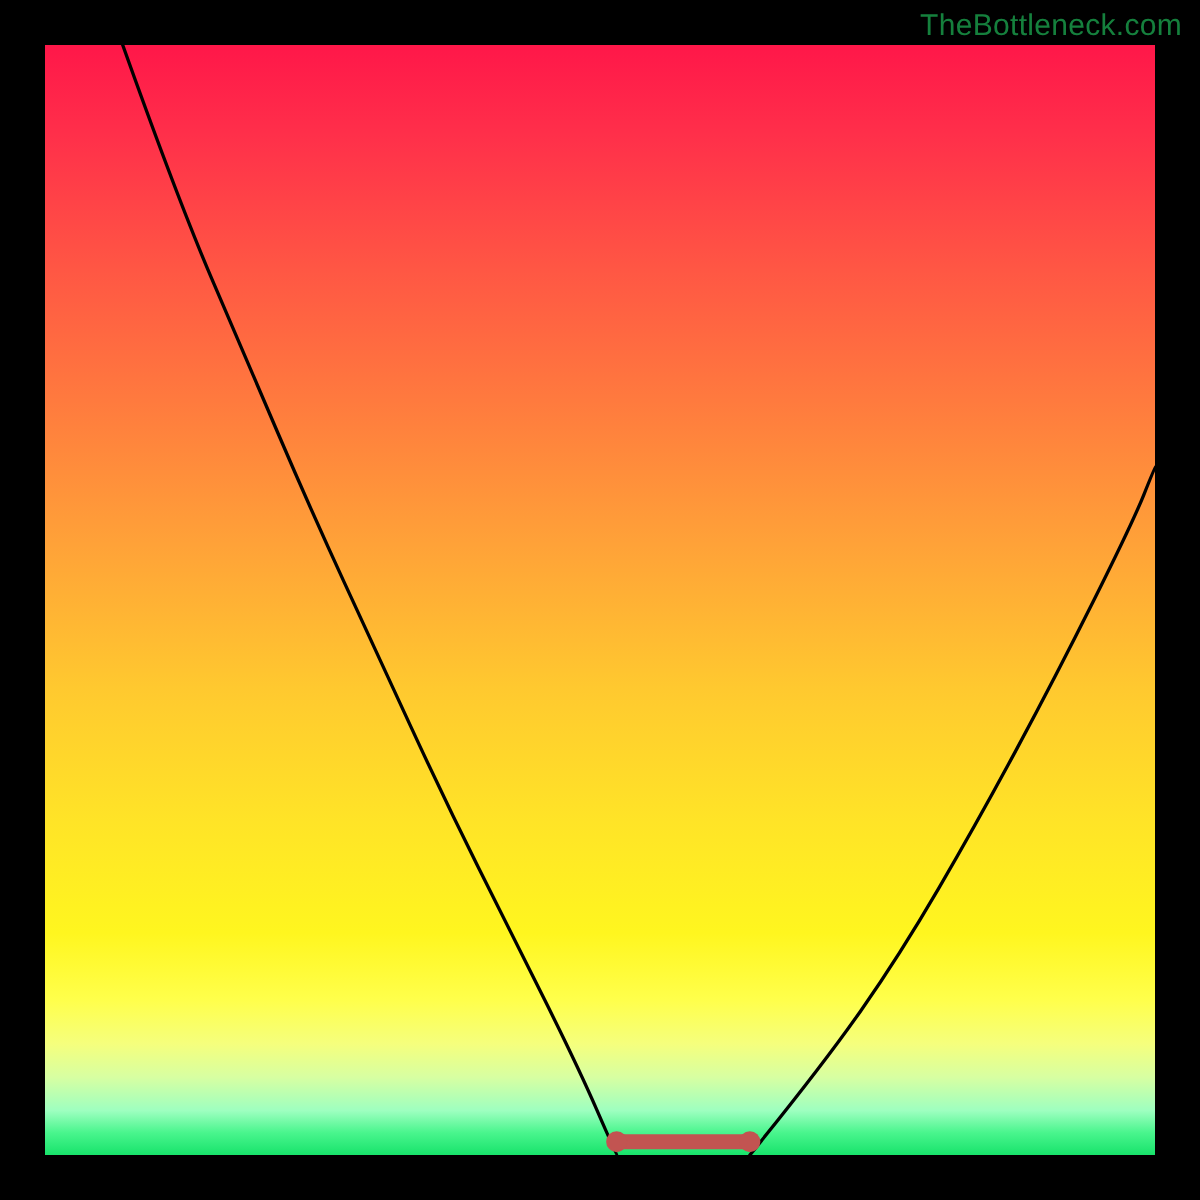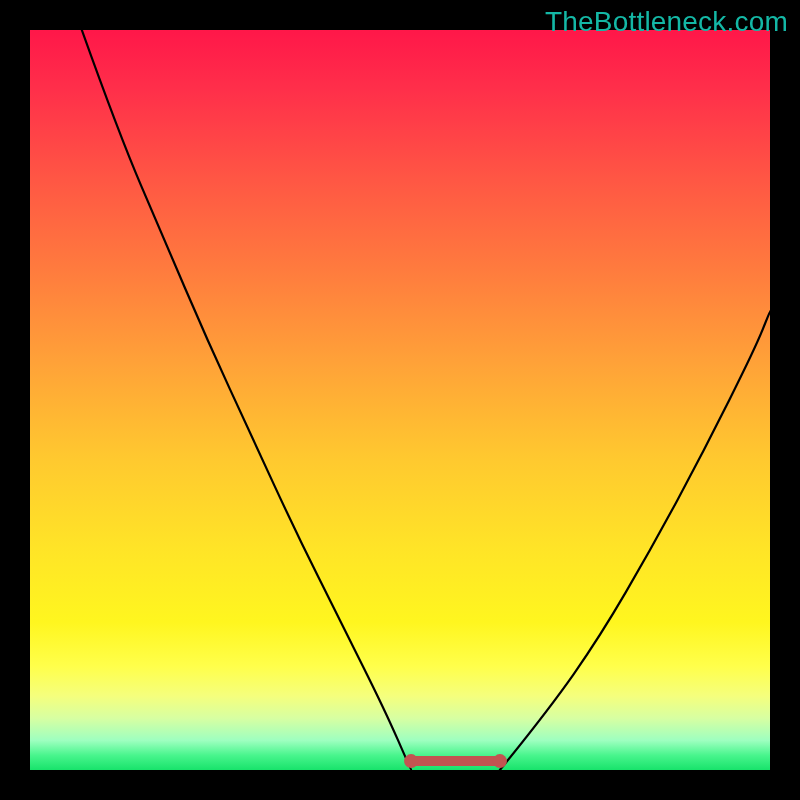--- a/index.html
+++ b/index.html
@@ -8,22 +8,22 @@
     position: relative;
     width: 800px;
     height: 800px;
     background: #000;
   }
   .watermark {
     position: absolute;
     top: 6px;
     right: 12px;
     font-family: Arial, Helvetica, sans-serif;
-    font-size: 28px;
-    color: #14b8a6;
+    font-size: 20px;
+    color: #15803d;
     letter-spacing: 0.2px;
     z-index: 10;
   }
   .plot {
     position: absolute;
     left: 30px;
     top: 30px;
     width: 740px;
     height: 740px;
     overflow: hidden;

